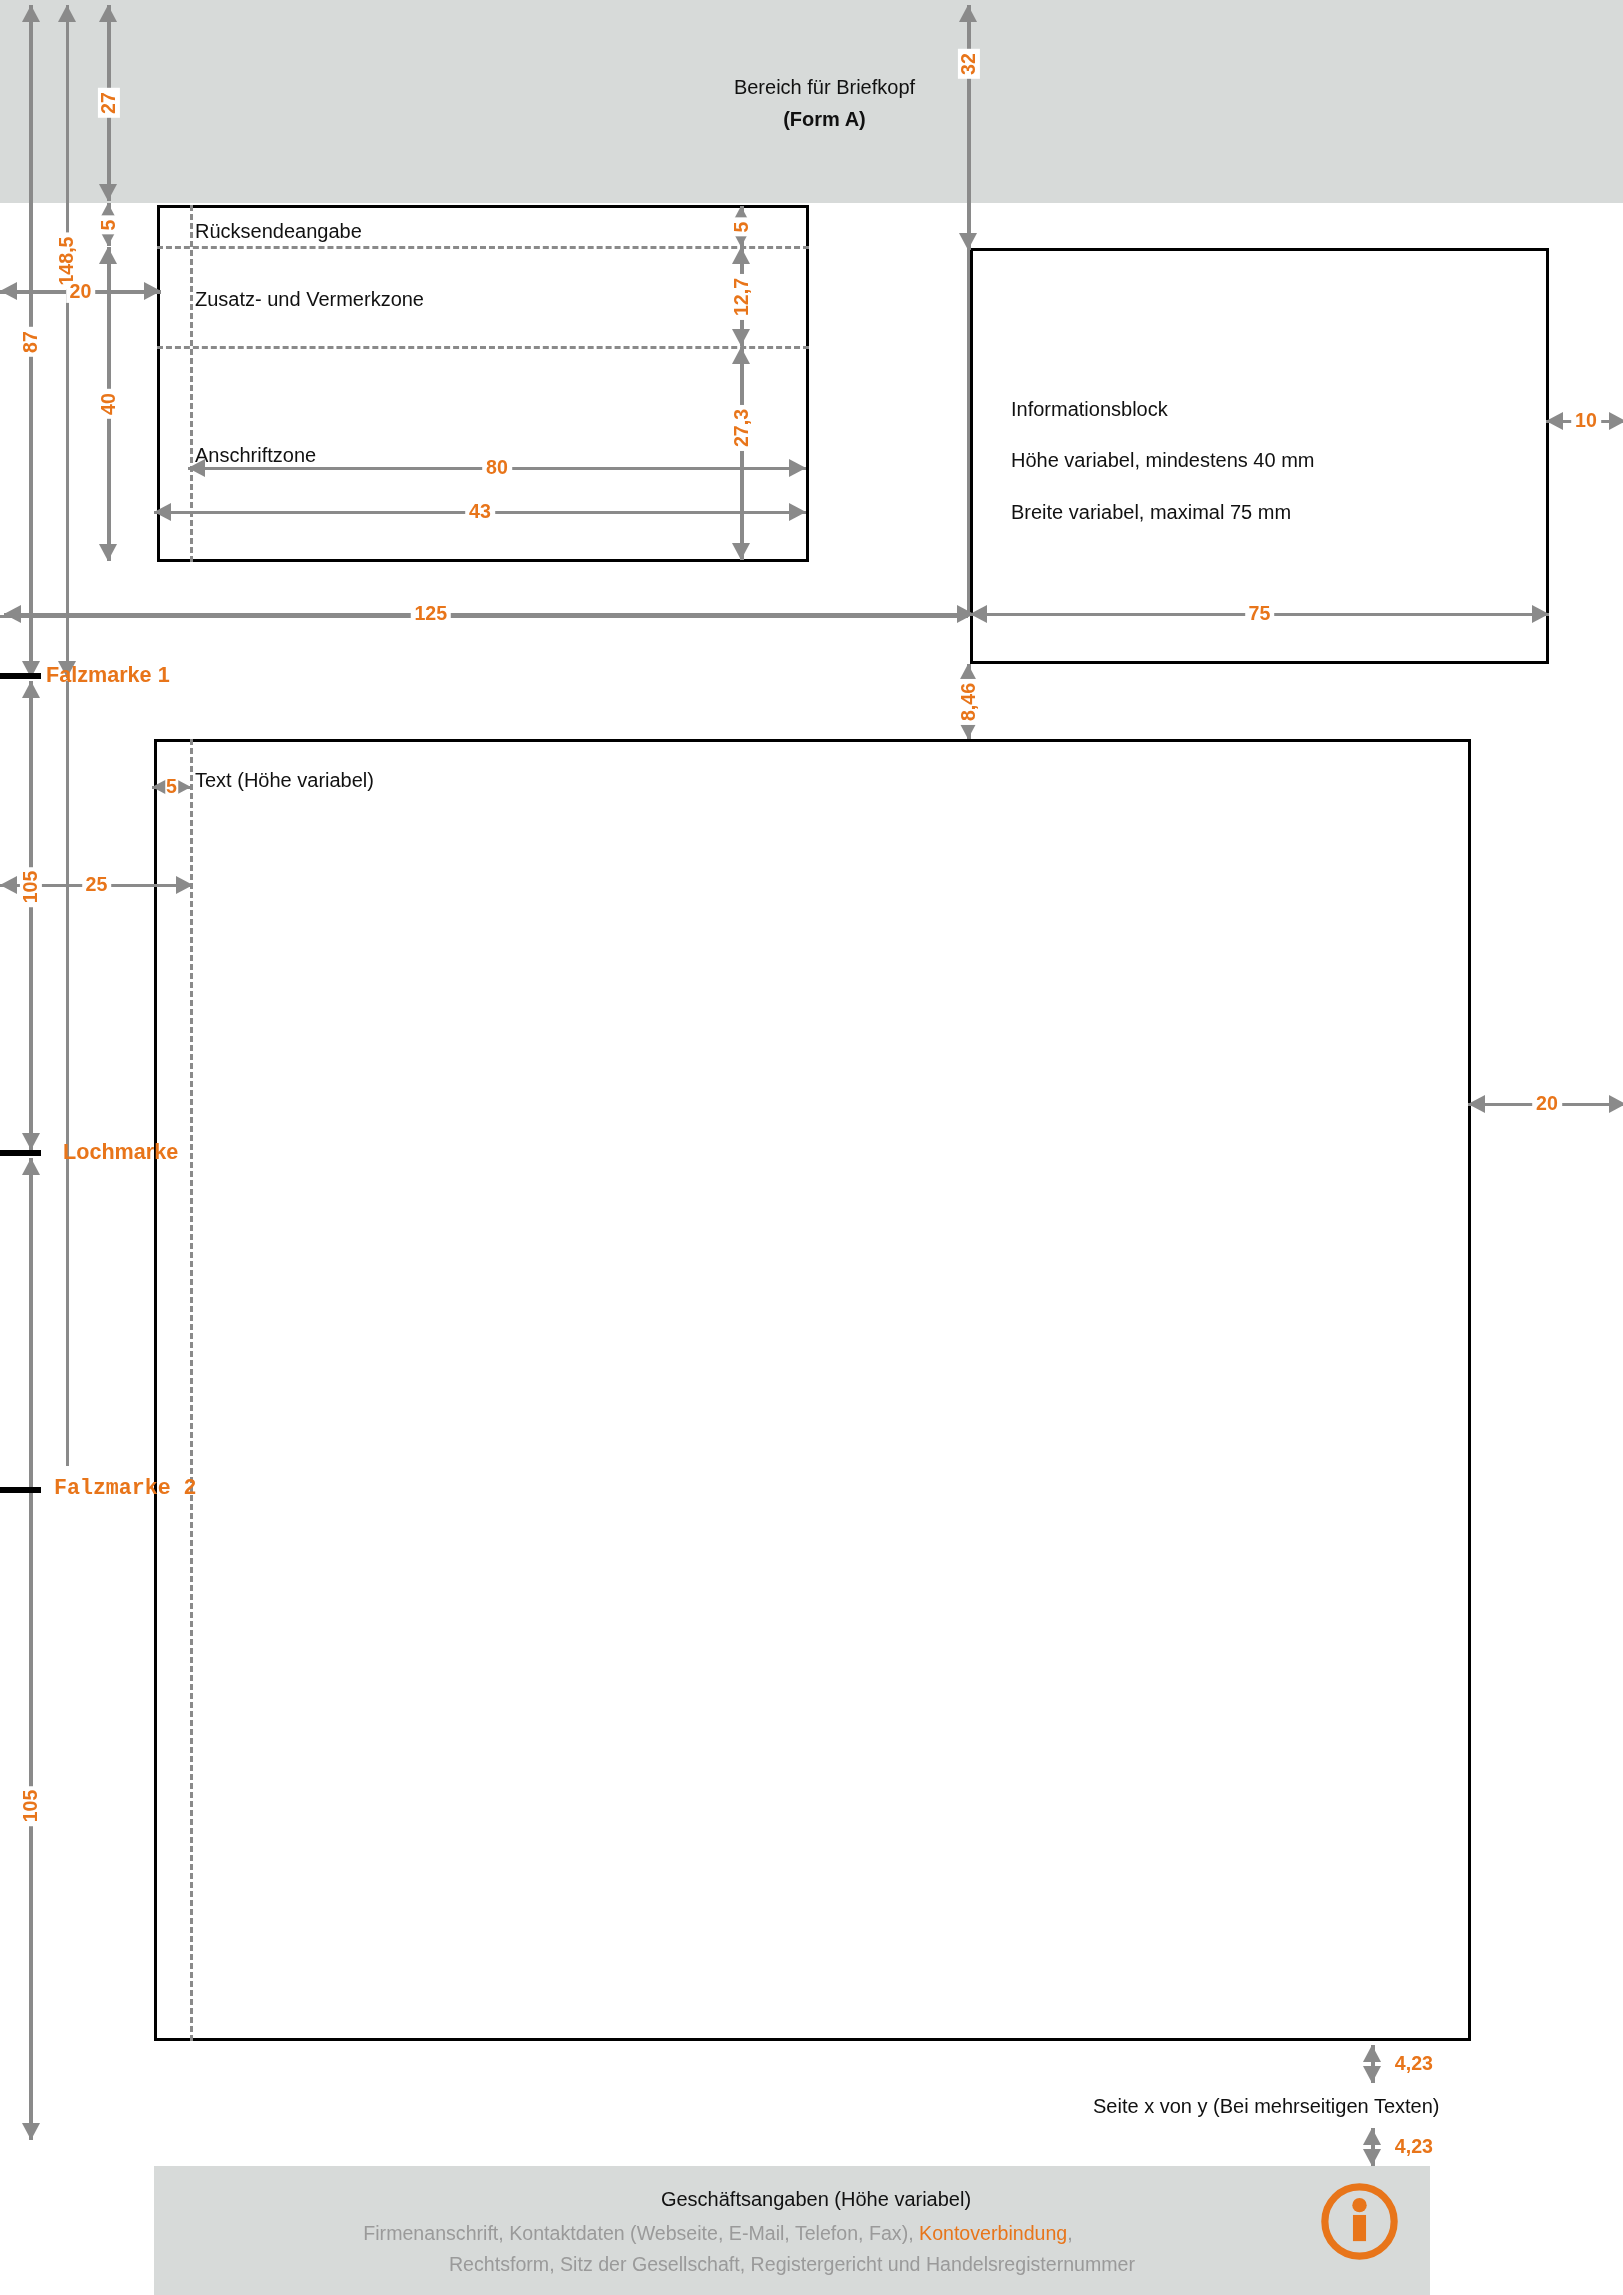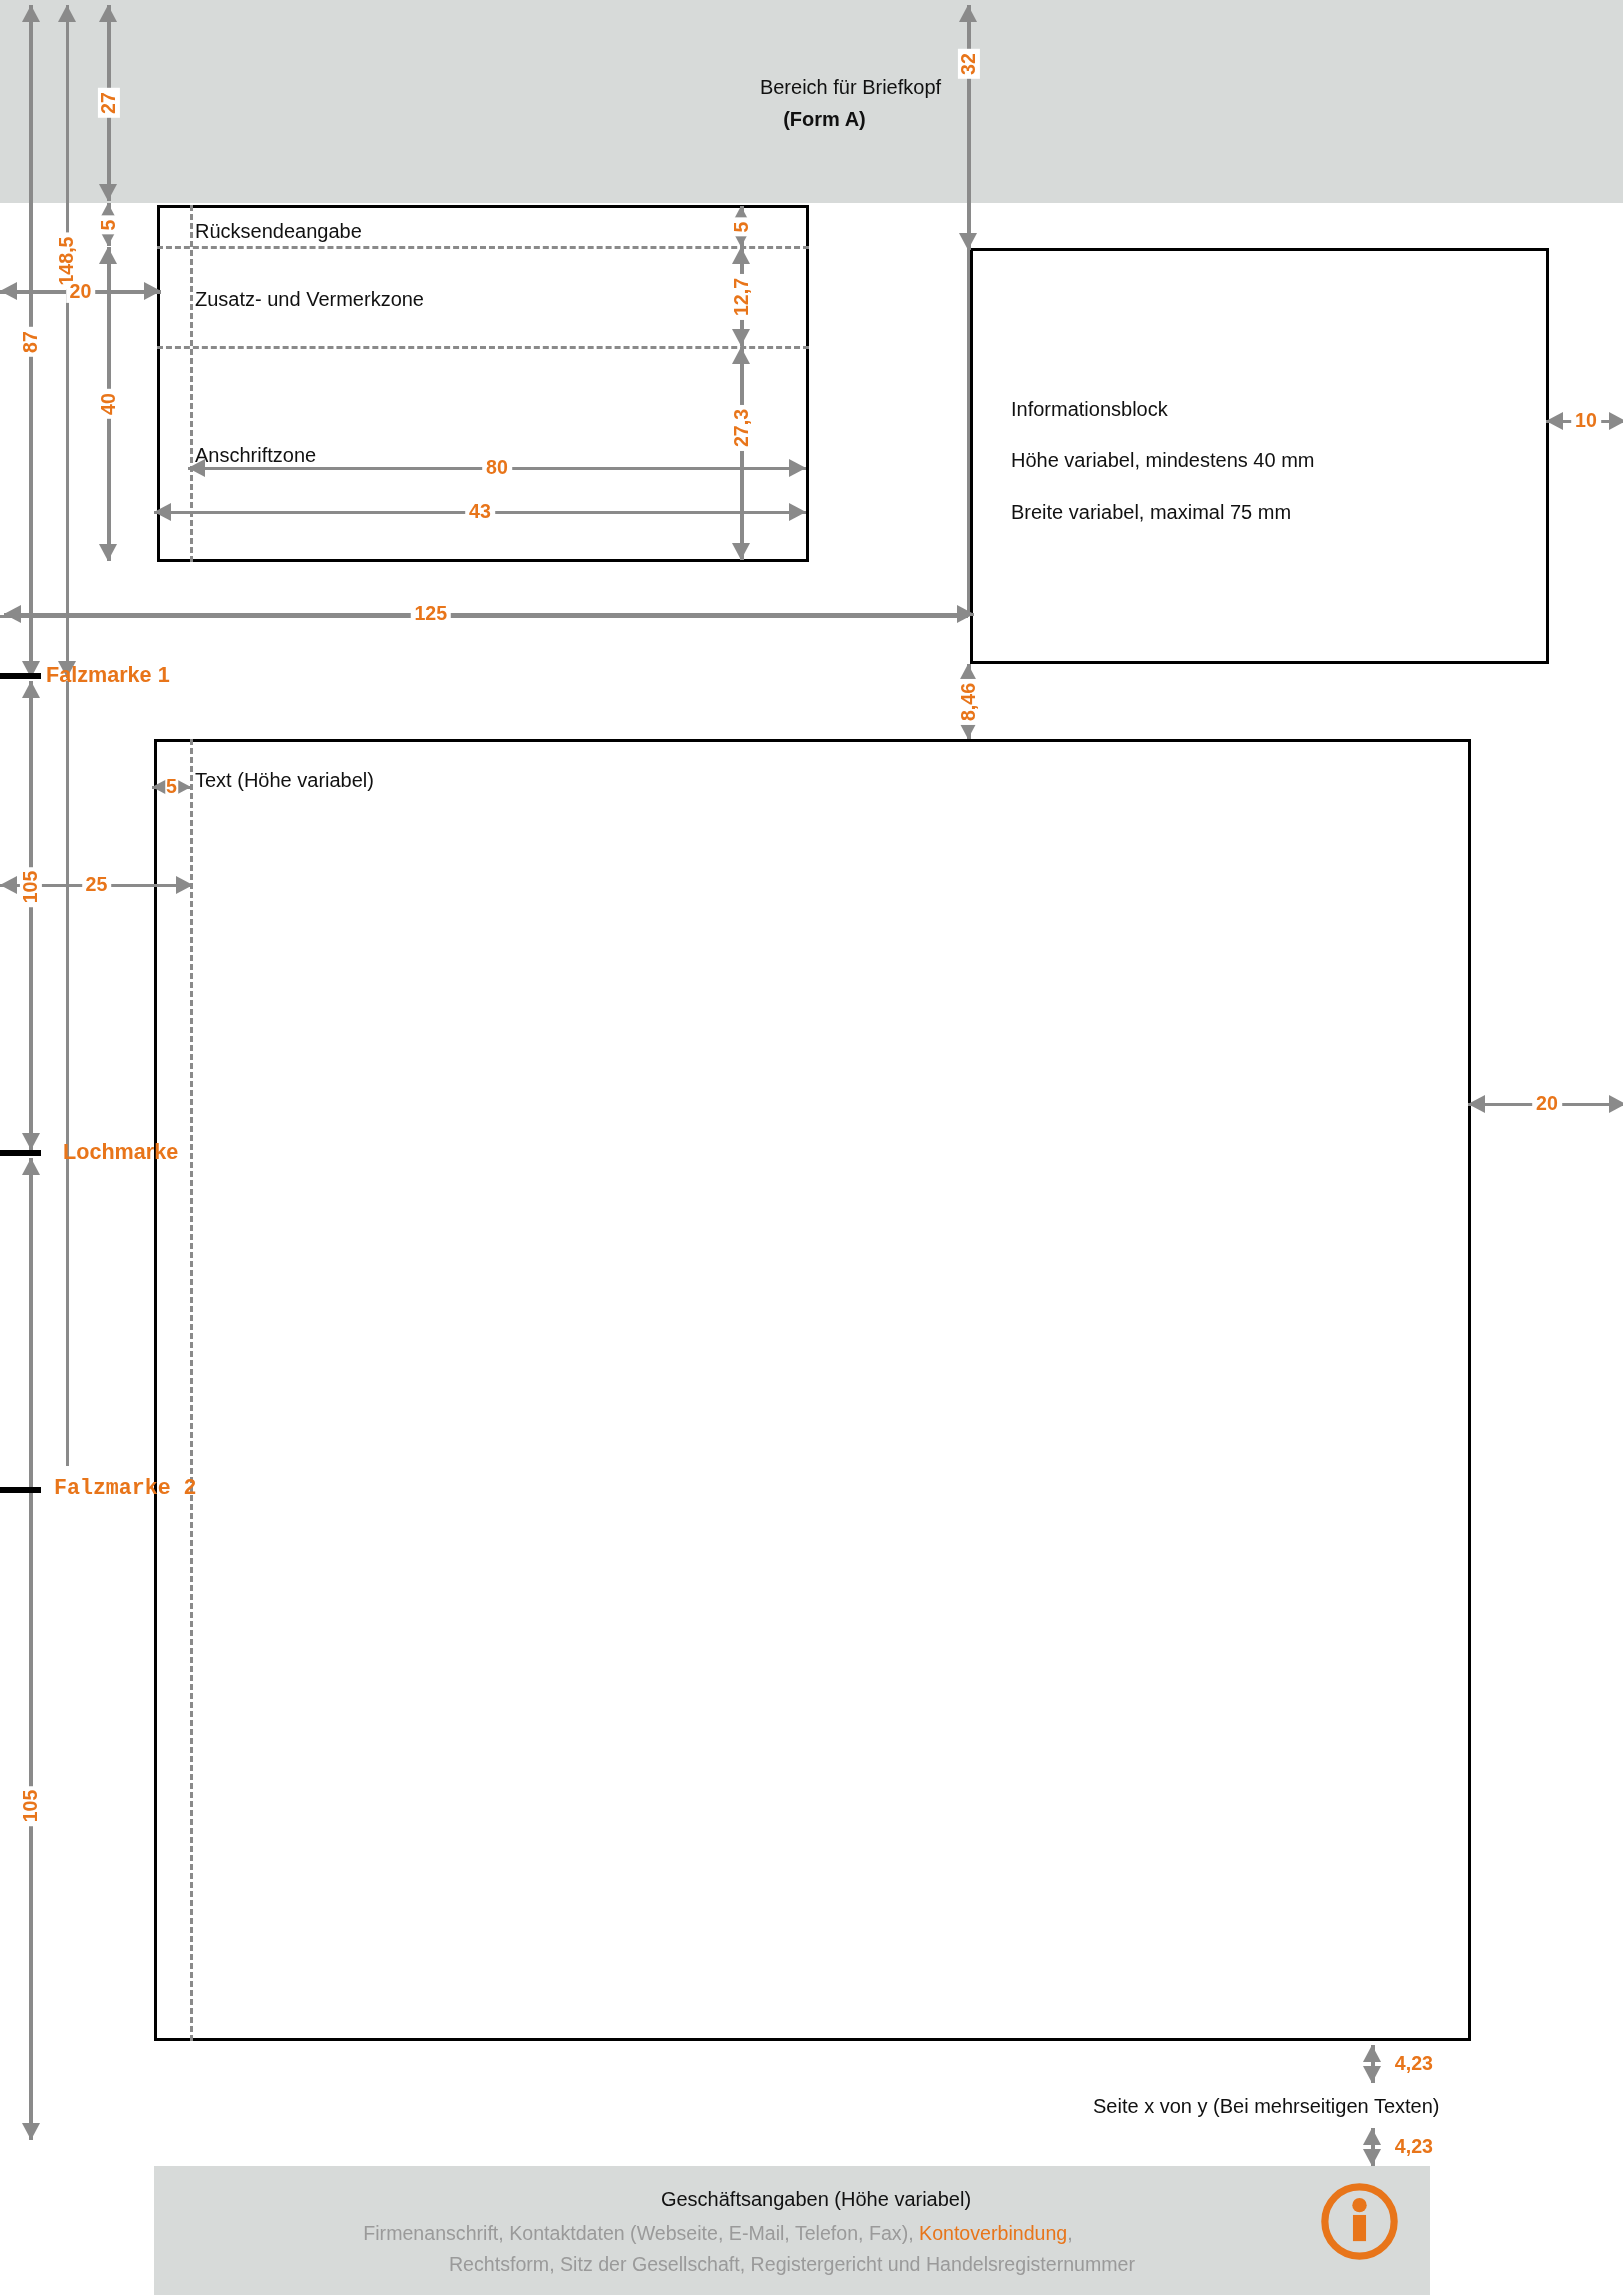--- a/index.html
+++ b/index.html
@@ -54,21 +54,21 @@
   .kv{color:#e8751a;}
 
   .info-icon{position:absolute;}
 </style>
 </head>
 <body>
 
 <div id="stage">
 
   <div class="gray-band" style="left:0px;top:0px;width:1623px;height:203px;"></div>
-  <div class="lbl center" style="left:654px;top:77px;width:393px;">Bereich für Briefkopf</div>
+  <div class="lbl center" style="left:628px;top:77px;width:393px;">Bereich für Briefkopf</div>
   <div class="lbl center b" style="left:628px;top:109px;width:393px;">(Form A)</div>
 
   <div class="box" style="left:157px;top:205px;width:652px;height:357px;"></div>
 
   <div class="dash-h" style="left:157px;top:246px;width:652px;"></div>
   <div class="dash-h" style="left:157px;top:346px;width:652px;"></div>
   <div class="dash-v" style="left:190px;top:205px;height:357px;"></div>
 
   <div class="lbl" style="left:195px;top:221px;">Rücksendeangabe</div>
   <div class="lbl" style="left:195px;top:289px;">Zusatz- und Vermerkzone</div>
@@ -179,20 +179,26 @@
     <div class="dv h">10</div>
   </div>
 
   <div class="dim" style="left:4px;top:599px;width:970px;height:30px;">
     <div class="line-h"></div>
       <div class="ah left"></div>
       <div class="ah right"></div>
     <div class="dv h" style="left:44%;">125</div>
   </div>
 
+  <div class="dim" style="left:970px;top:599px;width:579px;height:30px;">
+    <div class="line-h"></div>
+      <div class="ah left"></div>
+      <div class="ah right"></div>
+    <div class="dv h">75</div>
+  </div>
 
   <div class="dim" style="left:952px;top:664px;width:33px;height:75px;">
     <div class="line-v"></div>
       <div class="ah up"></div>
       <div class="ah down"></div>
     <div class="dv v">8,46</div>
   </div>
   <div class="ext v" style="left:967px;top:216px;height:400px;"></div>
 
   <div class="dim" style="left:152px;top:772px;width:39px;height:30px;">

